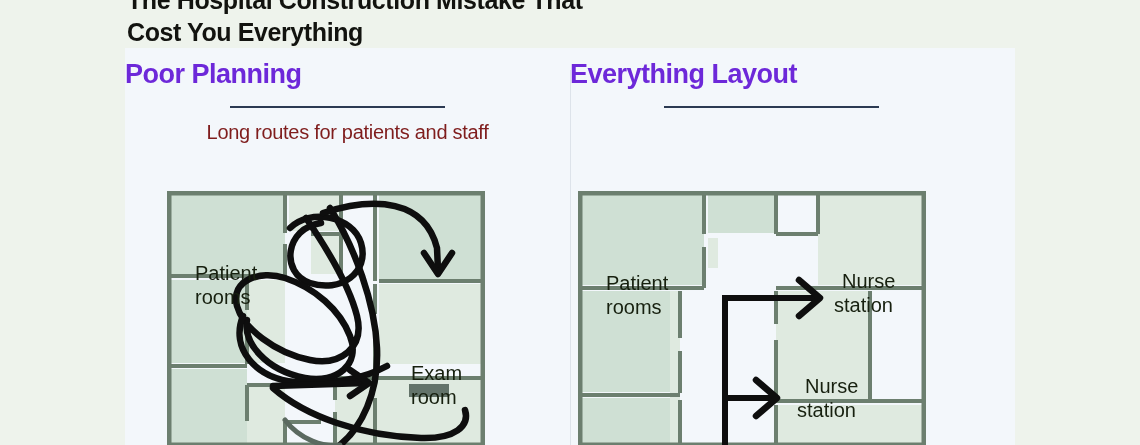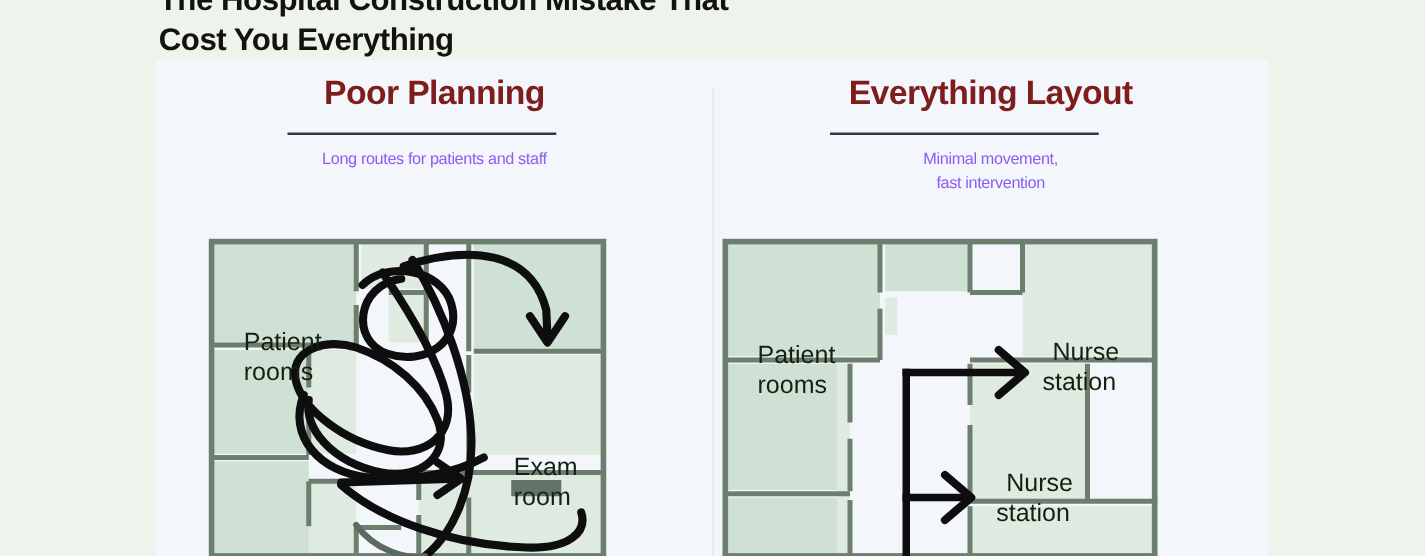--- a/index.html
+++ b/index.html
@@ -56,44 +56,44 @@
     height: 397px;
   }
   .panel.left  { left: 0; }
   .panel.right { left: 445px; }
 
   .panel-title {
     position: absolute;
     top: 11px;
     left: 0;
     width: 100%;
-    text-align: center;
+    text-align: left;
     font-size: 27px;
     font-weight: bold;
     letter-spacing: -0.5px;
-    color: #7f1d1d;
+    color: #6d28d9;
   }
   .title-rule {
     position: absolute;
     top: 58px;
     height: 2px;
     background: #2b3a52;
   }
   .panel.left  .title-rule { left: 105px; width: 215px; }
   .panel.right .title-rule { left: 94px; width: 215px; }
 
   .panel-sub {
     position: absolute;
     top: 70px;
     left: 0;
     width: 100%;
     text-align: center;
-    font-size: 13px;
+    font-size: 20px;
     line-height: 1.45;
-    color: #8b5cf6;
+    color: #7f1d1d;
     letter-spacing: -0.3px;
     white-space: pre-line;
   }
 
   .plan-wrap {
     position: absolute;
     left: 0;
     top: 0;
     width: 445px;
     height: 285px;
@@ -211,22 +211,20 @@
       </svg>
     </div>
   </div>
 
   <div class="panel right">
 
     <div class="panel-title">Everything Layout</div>
 
     <div class="title-rule"></div>
 
-    <div class="panel-sub">Minimal movement,
-fast intervention</div>
 
     <div class="plan-wrap">
       <svg class="plan-svg" width="445" height="397" viewBox="0 0 445 397">
         <defs>
           <clipPath id="clipR">
             <rect x="8" y="143" width="348" height="254"></rect>
           </clipPath>
         </defs>
 
         <g clip-path="url(#clipR)">

